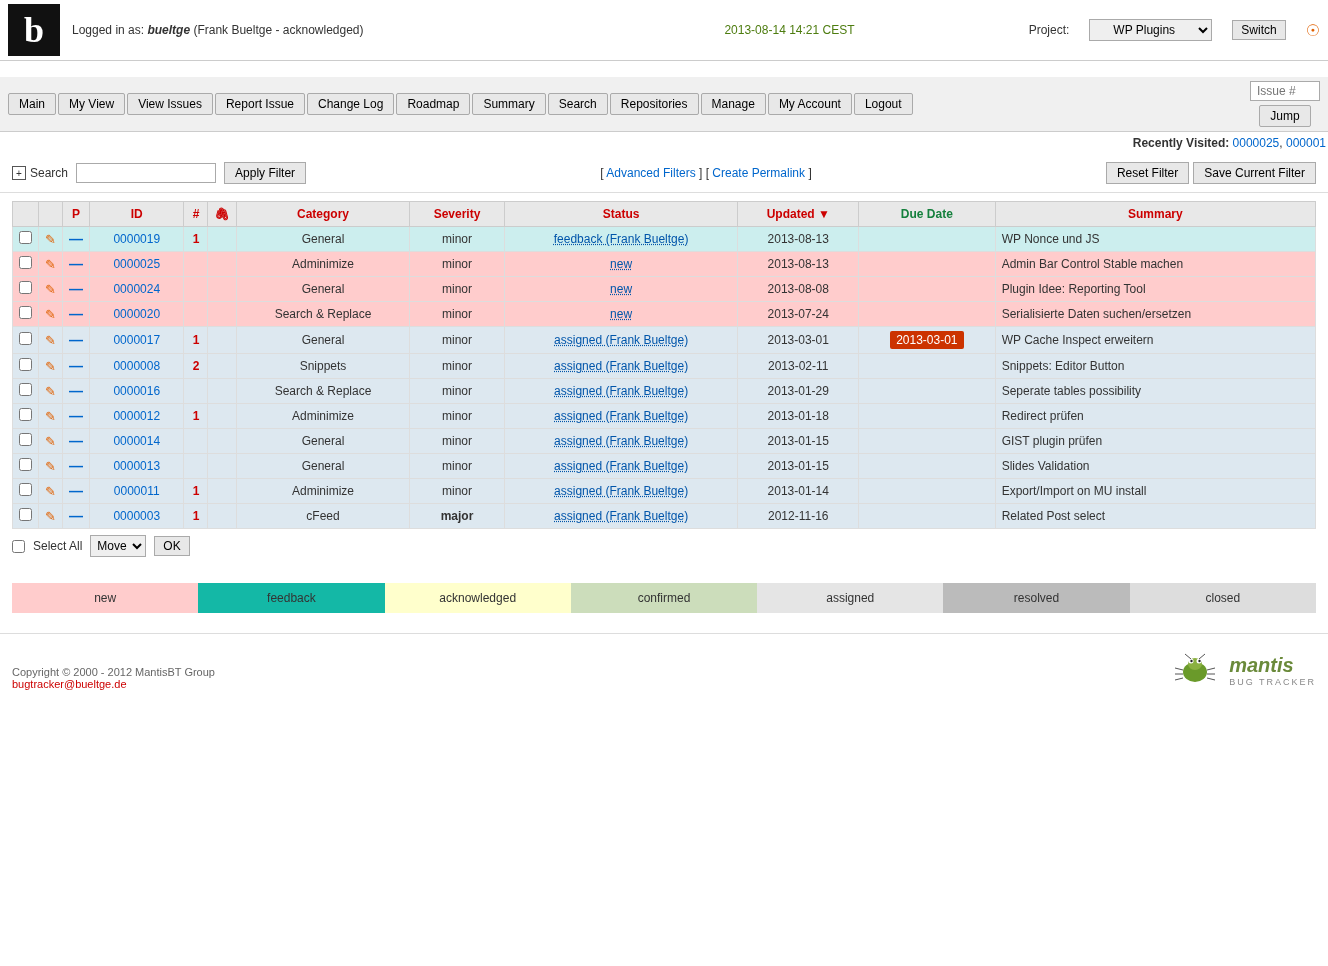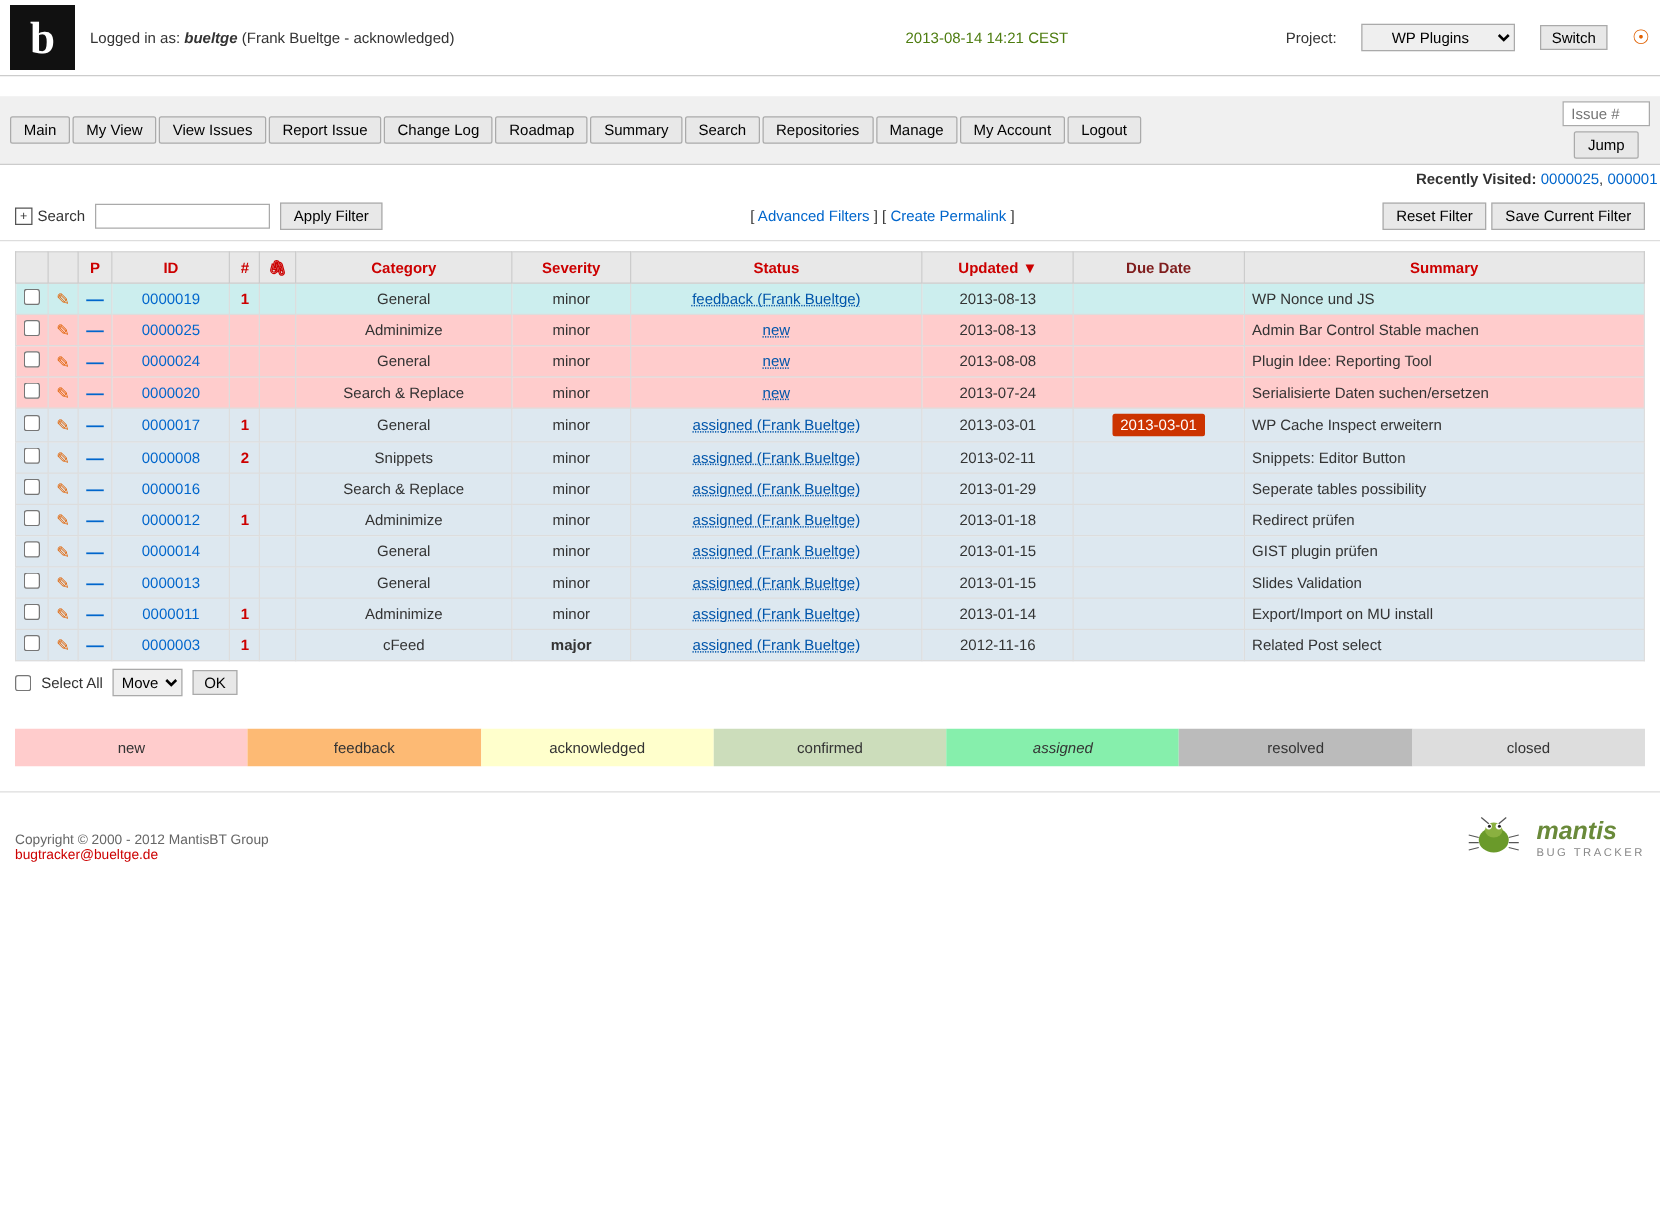--- a/index.html
+++ b/index.html
@@ -64,24 +64,24 @@
     
     #select-all-row { display: flex; align-items: center; gap: 8px; padding: 6px 0; }
     #select-all-row select { padding: 2px; font-size: 12px; border: 1px solid #aaa; }
     #select-all-row button { padding: 2px 8px; font-size: 12px; border: 1px solid #aaa; background: #e8e8e8; cursor: pointer; }
     #select-all-cb { cursor: pointer; }
 
     
     #legend { display: flex; margin: 12px 12px 0; }
     .legend-item { flex: 1; padding: 8px; text-align: center; font-size: 12px; }
     .legend-new { background: #ffcccc; }
-    .legend-feedback { background: #fdba74; }
+    .legend-feedback { background: #14b8a6; }
     .legend-acknowledged { background: #ffffcc; }
     .legend-confirmed { background: #ccddbb; }
-    .legend-assigned { background: #86efac; font-style: italic; }
+    .legend-assigned { background: #e5e5e5; }
     .legend-resolved { background: #bbbbbb; }
     .legend-closed { background: #dddddd; }
 
     
     #footer { padding: 16px 12px 8px; border-top: 1px solid #ddd; margin-top: 20px; display: flex; justify-content: space-between; align-items: flex-end; }
     #footer-left { font-size: 11px; color: #666; }
     #footer-left a { color: #c00; text-decoration: none; }
     #footer-logo { display: flex; align-items: center; gap: 4px; }
 
     .checkbox-col { width: 20px; text-align: center; }
@@ -172,21 +172,21 @@
         <th class="checkbox-col"></th>
         <th class="actions-col"></th>
         <th class="p-col" style="color:#c00;">P</th>
         <th class="id-col" style="color:#c00;">ID</th>
         <th class="num-col" style="color:#c00;">#</th>
         <th class="clip-col">🖇</th>
         <th class="cat-col" style="color:#c00;">Category</th>
         <th class="sev-col" style="color:#c00;">Severity</th>
         <th class="status-col" style="color:#c00;">Status</th>
         <th class="updated-col sortable" style="color:#c00;">Updated ▼</th>
-        <th class="duedate-col" style="color:#7f1d1d;">Due Date</th>
+        <th class="duedate-col" style="color:#15803d;">Due Date</th>
         <th class="summary-col" style="color:#c00;">Summary</th>
       </tr>
     </thead>
     <tbody id="issues-tbody">
     <tr class="row-feedback">
           <td class="checkbox-col"><input type="checkbox" style=""></td>
           <td class="actions-col"><span class="edit-icon">✎</span></td>
           <td class="p-col"><span class="minus-icon">—</span></td>
           <td class="id-col"><a href="#" class="id-link">0000019</a></td>
           <td class="num-col"><span class="priority-num">1</span></td>

